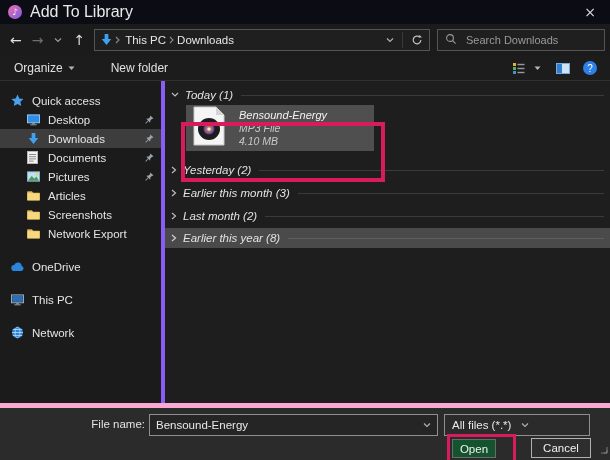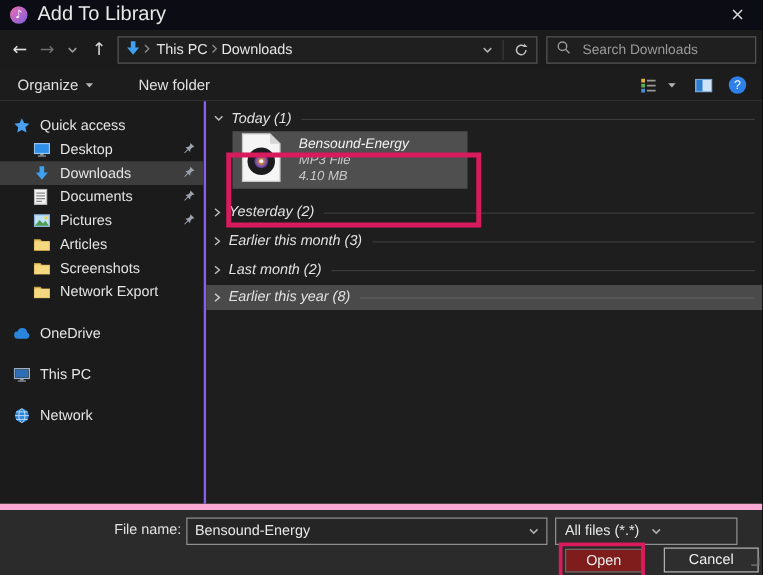--- a/index.html
+++ b/index.html
@@ -35,21 +35,21 @@
   .searchbox input::placeholder{color:#9a9a9a;}
   
   .toolbar{position:absolute;left:0;top:56px;width:610px;height:25px;background:#1c1c1c;
            border-bottom:1px solid #303030;display:flex;align-items:center;box-sizing:border-box;
            padding-left:14px;font-size:12px;}
   .tool-item{display:flex;align-items:center;gap:5px;color:#e0e0e0;cursor:pointer;}
   .tool-gap{width:36px;}
   .tb-right{position:absolute;display:flex;align-items:center;cursor:pointer;}
   
   .main{position:absolute;left:0;top:81px;width:610px;height:322px;display:flex;}
-  .sidebar{width:165px;background:#1b1b1b;border-right:2px solid #8b5cf6;box-sizing:border-box;
+  .sidebar{width:165px;background:#1b1b1b;border-right:4px solid #8b5cf6;box-sizing:border-box;
            padding-top:10px;position:relative;}
   .side-item{height:19px;display:flex;align-items:center;font-size:11.5px;color:#e4e4e4;
              cursor:pointer;position:relative;}
   .side-item .ic{width:14px;height:14px;margin-right:7px;flex:0 0 auto;display:flex;align-items:center;}
   .lvl1{padding-left:11px;}
   .lvl2{padding-left:27px;}
   .side-sel{background:#3d3d3d;}
   .pin{position:absolute;right:7px;top:4px;}
   .side-space{margin-top:14px;}
   
@@ -76,22 +76,22 @@
   .fn-input{position:absolute;left:149px;top:6px;width:289px;height:22px;border:1px solid #8f8f8f;
             background:#252525;display:flex;align-items:center;box-sizing:border-box;}
   .fn-input input{flex:1;background:transparent;border:none;outline:none;color:#e8e8e8;
                   font-size:11.5px;padding-left:6px;font-family:"Liberation Sans",sans-serif;}
   .ftype{position:absolute;left:444px;top:6px;width:146px;height:22px;border:1px solid #8f8f8f;
          background:#2b2b2b;display:flex;align-items:center;box-sizing:border-box;cursor:pointer;}
   .ftype span{flex:1;font-size:11.5px;color:#e8e8e8;padding-left:7px;}
   .combo-chev{padding-right:6px;display:flex;align-items:center;}
   .btn{position:absolute;font-size:11.5px;color:#f0f0f0;display:flex;align-items:center;
        justify-content:center;cursor:pointer;box-sizing:border-box;}
-  .open-btn{left:452px;top:31px;width:62px;height:19px;background:#7f1d1d;border:1px solid #6a6a6a;}
-  .cancel-btn{left:531px;top:30px;width:76px;height:20px;background:#2e2e2e;border:1px solid #b0b0b0;}
+  .open-btn{left:452px;top:31px;width:44px;height:19px;background:#14532d;border:1px solid #6a6a6a;}
+  .cancel-btn{left:531px;top:30px;width:60px;height:20px;background:#2e2e2e;border:1px solid #b0b0b0;}
   .annot-open{position:absolute;left:447px;top:26px;width:63px;height:28px;border:3px solid #d81b5d;
               pointer-events:none;z-index:5;}
   .grip{position:absolute;right:2px;bottom:2px;}
 </style>
 </head>
 <body>
 
 <svg width="0" height="0" style="position:absolute">
   <defs>
     <radialGradient id="discg" cx="50%" cy="50%" r="50%">

